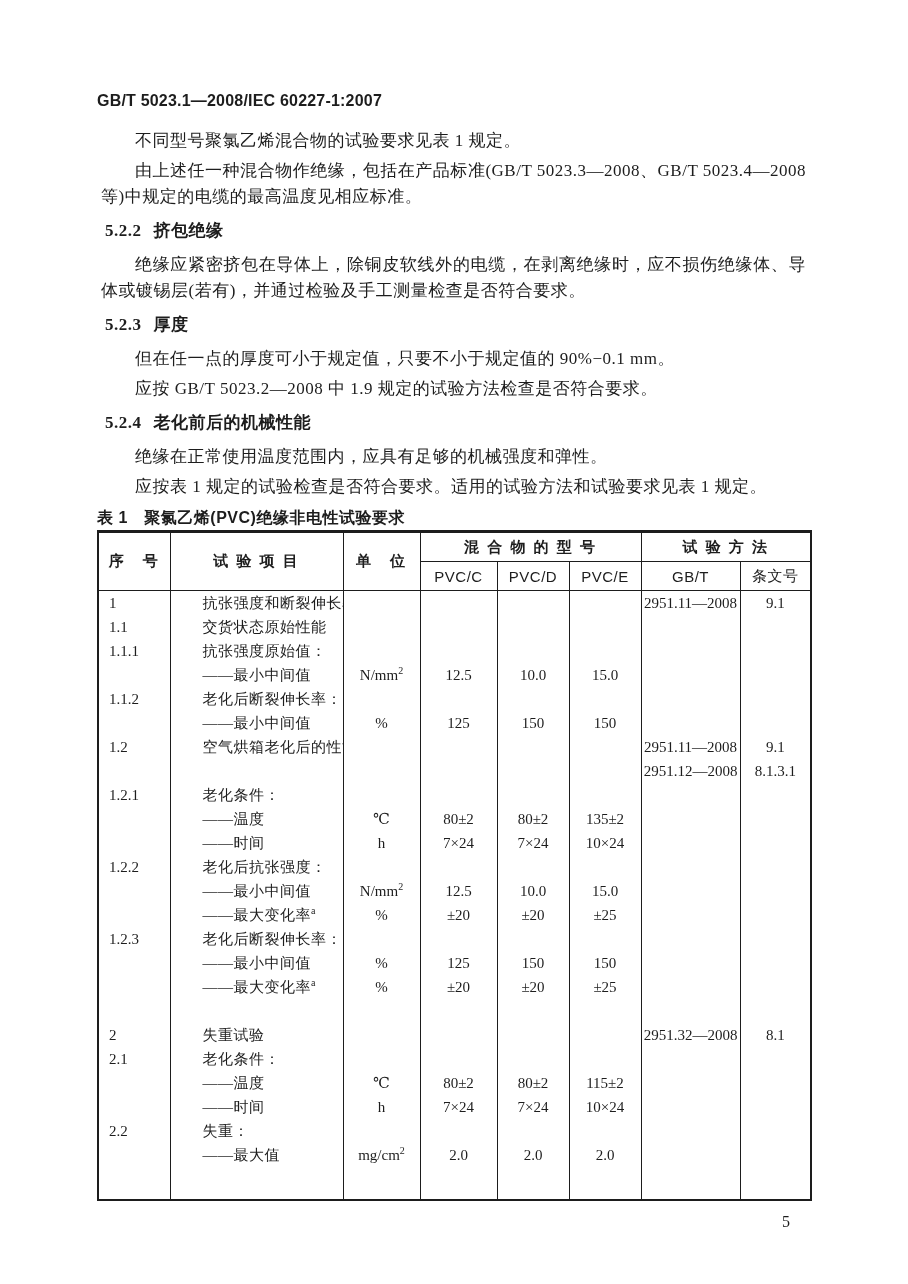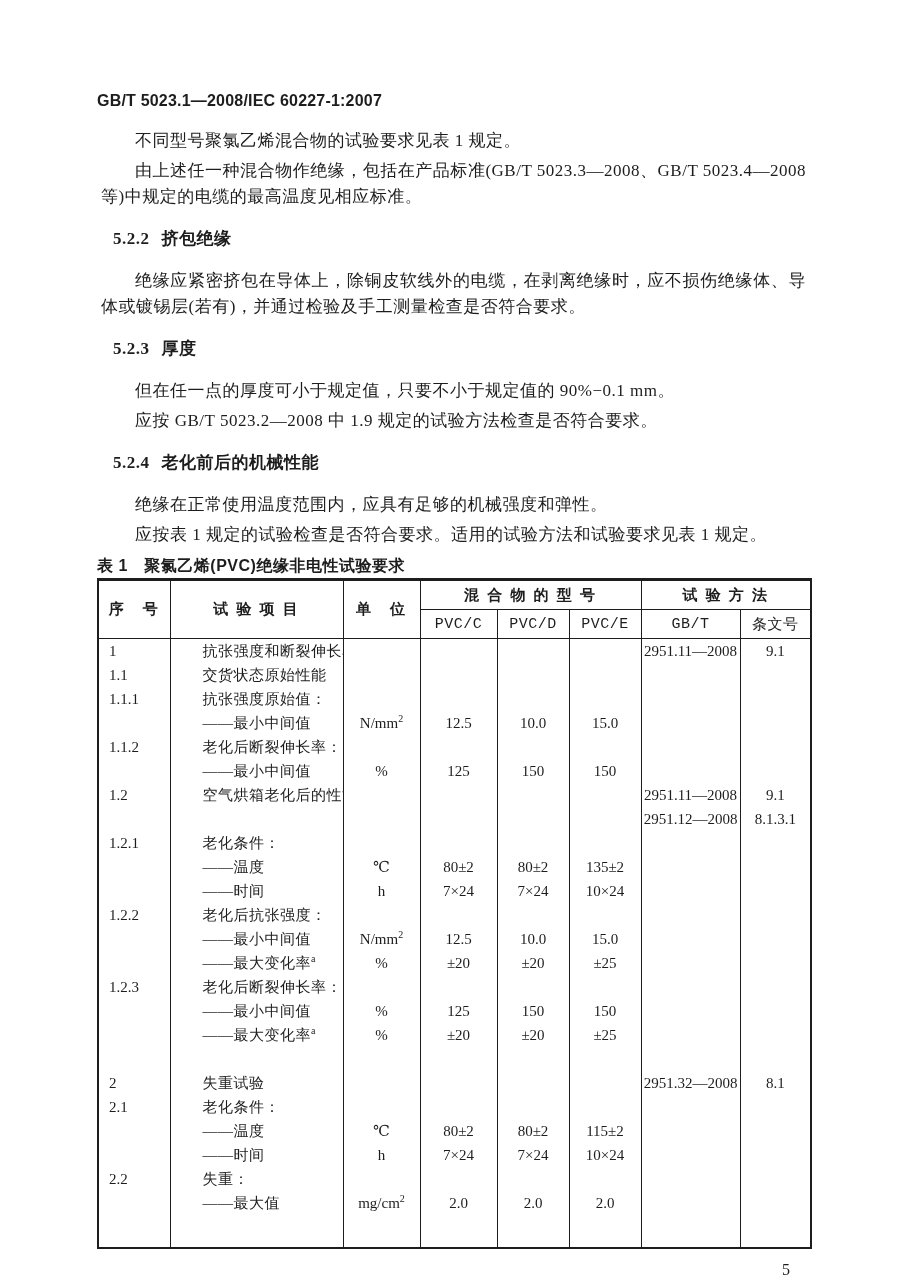--- a/index.html
+++ b/index.html
@@ -13,21 +13,21 @@
     text-align:left;font-weight:bold;font-size:16px;line-height:22px;
     letter-spacing:0.2px;
     font-family:"Liberation Sans","DejaVu Sans",sans-serif;
   }
   .body-text{margin-top:16px;}
   .para{
     font-size:17px;line-height:26px;margin:4px;text-indent:2em;
     text-align:justify;letter-spacing:0.5px;
   }
   .heading{
-    font-size:17px;line-height:26px;margin:16px;font-weight:bold;
+    font-size:17px;line-height:26px;margin:8px;font-weight:bold;
     font-family:"Liberation Sans","DejaVu Sans",sans-serif;letter-spacing:0.5px;
   }
   .heading .h-num{margin-right:12px;font-family:"Liberation Serif","DejaVu Serif",serif;}
   .table-caption{
     font-weight:bold;font-size:16px;line-height:24px;
     margin-top:6px;font-family:"Liberation Sans","DejaVu Sans",sans-serif;
     letter-spacing:0.5px;
   }
   table.std{
     border-collapse:collapse;table-layout:fixed;width:713px;
@@ -35,21 +35,21 @@
   }
   table.std col.c0{width:72px;}  table.std col.c1{width:173px;}
   table.std col.c2{width:77px;}  table.std col.c3{width:77px;}
   table.std col.c4{width:72px;}  table.std col.c5{width:72px;}
   table.std col.c6{width:99px;}  table.std col.c7{width:71px;}
   table.std th{
     border:1px solid #1d1d1d;font-size:15px;padding:2px 2px;height:24px;
     text-align:center;vertical-align:middle;
   }
   th.th-main{font-weight:bold;font-family:"Liberation Sans","DejaVu Sans",sans-serif;letter-spacing:2px;}
-  th.th-sub{font-weight:normal;font-family:Liberation Mono, monospace;letter-spacing:0.5px;}
+  th.th-sub{font-weight:normal;font-family:Liberation Sans, sans-serif;letter-spacing:0.5px;}
   table.std td{
     border-left:1px solid #1d1d1d;border-right:1px solid #1d1d1d;
     border-top:0;border-bottom:0;
     font-size:15px;line-height:24px;height:24px;padding:0 2px;
     text-align:center;vertical-align:middle;white-space:nowrap;overflow:hidden;
   }
   table.std tr:last-child td{height:32px;}
   table.std td.c0{text-align:left;padding-left:10px;}
   table.std td.c1{text-align:left;padding-left:32px;letter-spacing:0.5px;}
   table.std sup{font-size:10px;line-height:0;}

